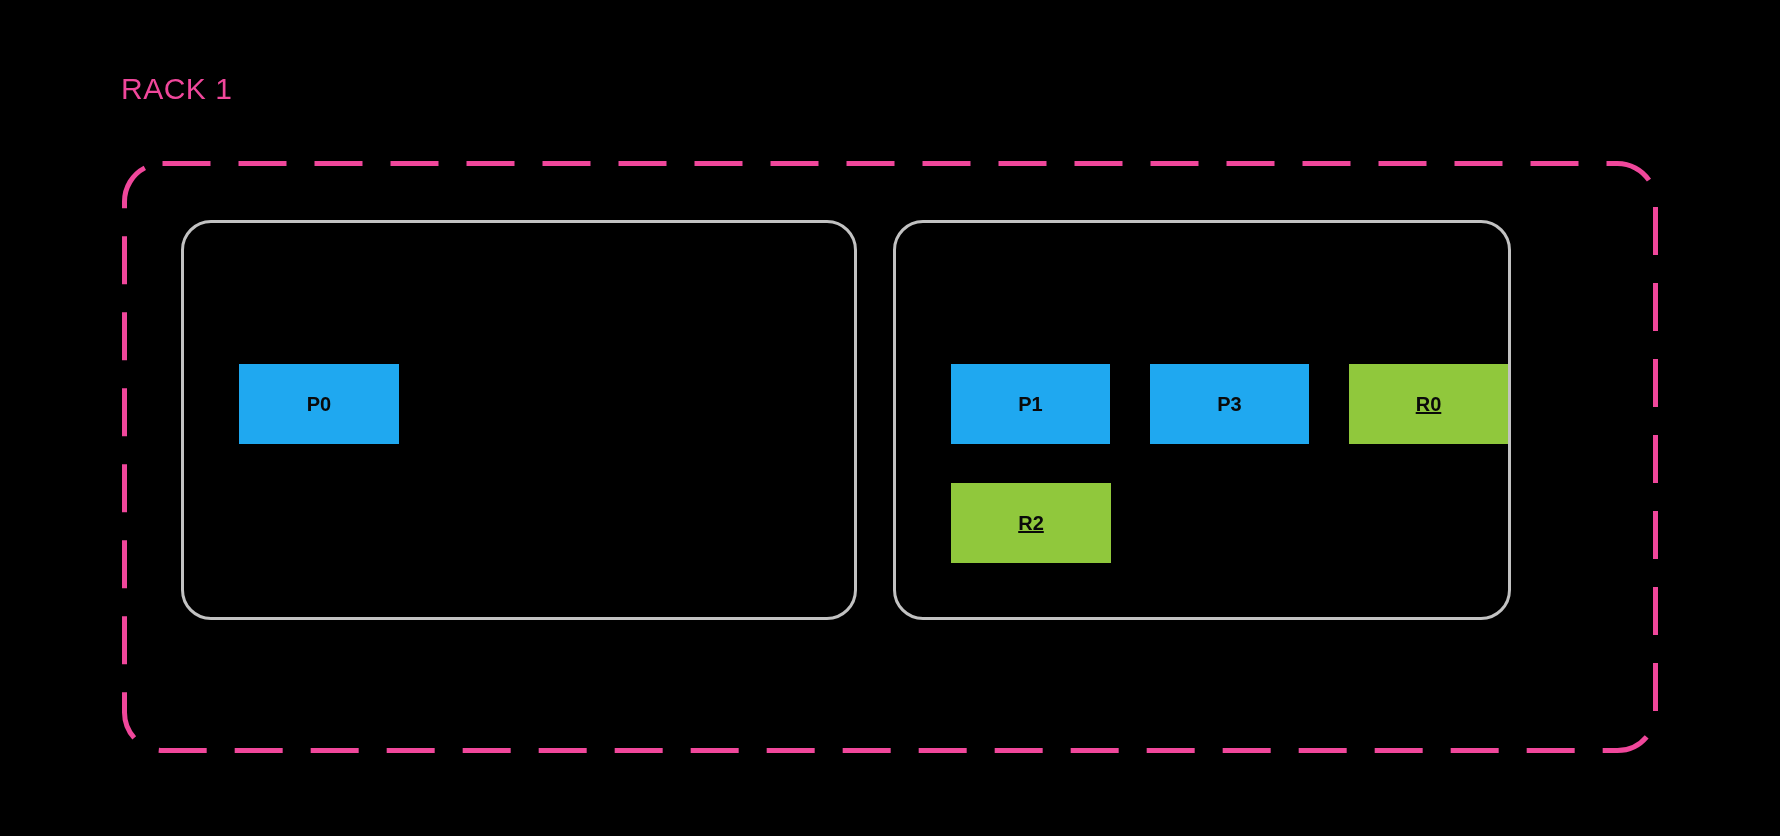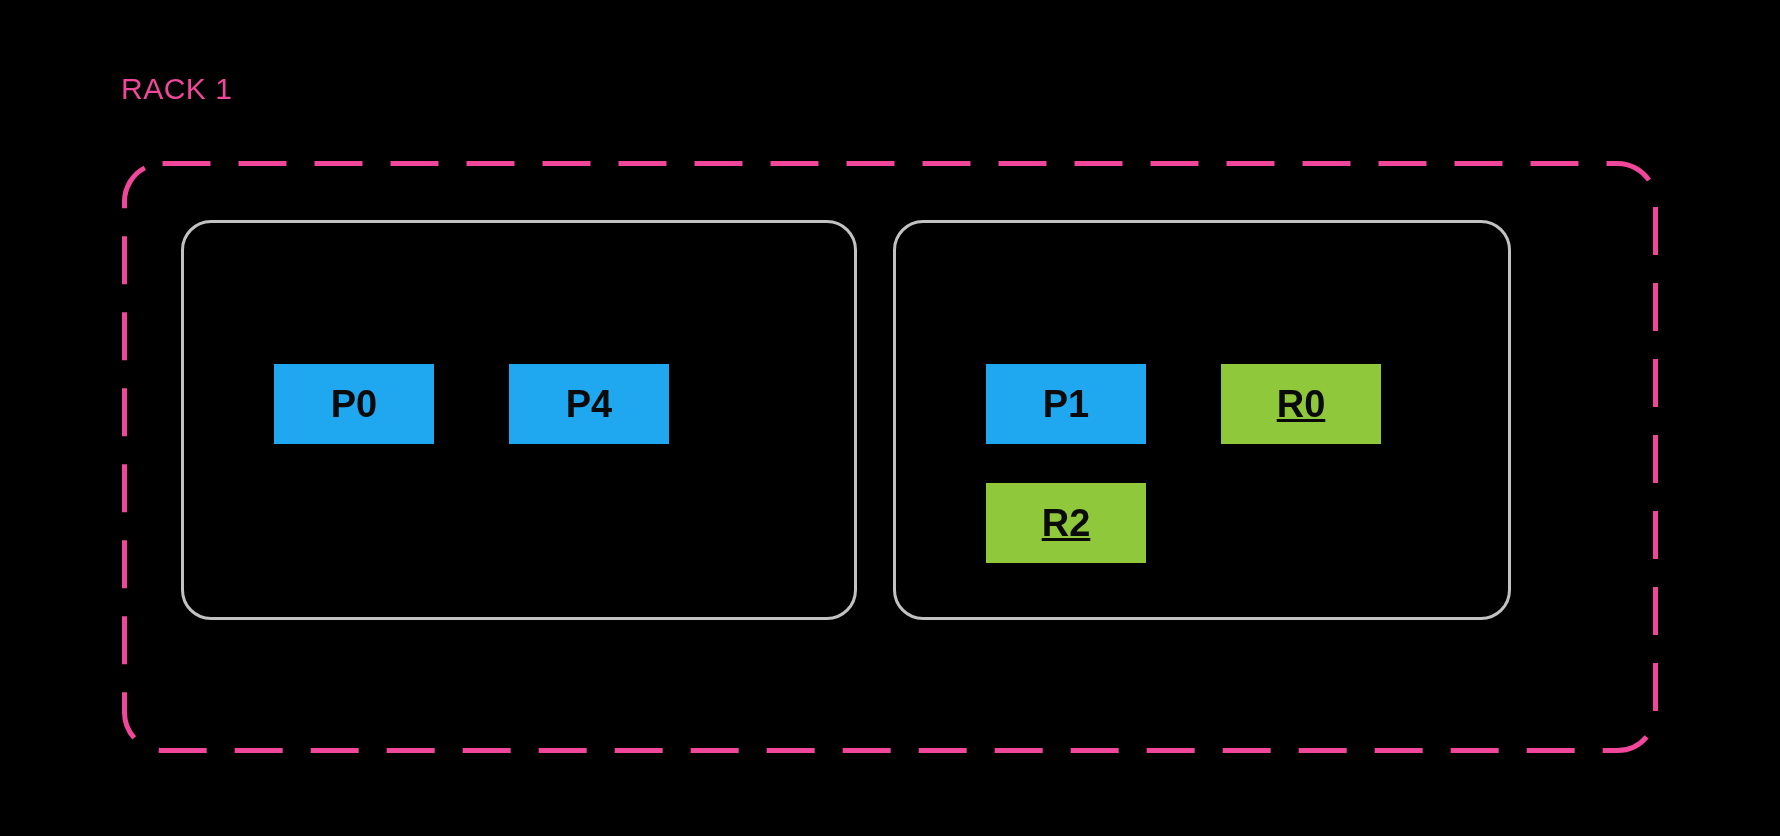--- a/index.html
+++ b/index.html
@@ -59,54 +59,53 @@
     display: flex;
     gap: 40px;
   }
   [data-name="shard-box"] {
     width: 160px;
     height: 80px;
     display: flex;
     align-items: center;
     justify-content: center;
     font-family: "Liberation Sans", sans-serif;
-    font-size: 38px;
+    font-size: 20px;
     font-weight: 700;
     color: var(--shard-label, #0A0A0A);
-    margin-left: 35px;
   }
   .primary { background: var(--primary, #1FA8F0); }
   .replica { background: var(--replica, #90C83C); text-decoration: underline; }
 </style>
 </head>
 <body>
 
 <div id="stage" data-name="diagram-canvas">
 
   <div class="rack-title" data-name="rack-title">RACK 1</div>
 
   <svg class="rack-border-svg" data-name="rack-dashed-border" viewBox="0 0 1536 592" xmlns="http://www.w3.org/2000/svg">
     <rect class="rack-border-rect" x="2.5" y="2.5" width="1531" height="587" rx="38"></rect>
   </svg>
 
   <div class="node-box" id="node-box-1" data-name="node-box-1">
     <div class="node-rows" data-name="node-1-rows">
       <div class="shard-row" data-name="node-1-row-top">
         <div data-name="shard-box" class="primary">P0</div>
-        <div data-name="shard-box" class="primary">P4</div>
       </div>
       <div class="shard-row" data-name="node-1-row-bottom">
       </div>
     </div>
   </div>
 
   <div class="node-box" id="node-box-2" data-name="node-box-2">
     <div class="node-rows" data-name="node-2-rows">
       <div class="shard-row" data-name="node-2-row-top">
         <div data-name="shard-box" class="primary">P1</div>
+        <div data-name="shard-box" class="primary">P3</div>
         <div data-name="shard-box" class="replica">R0</div>
       </div>
       <div class="shard-row" data-name="node-2-row-bottom">
         <div data-name="shard-box" class="replica">R2</div>
       </div>
     </div>
   </div>
 
 </div>
 

